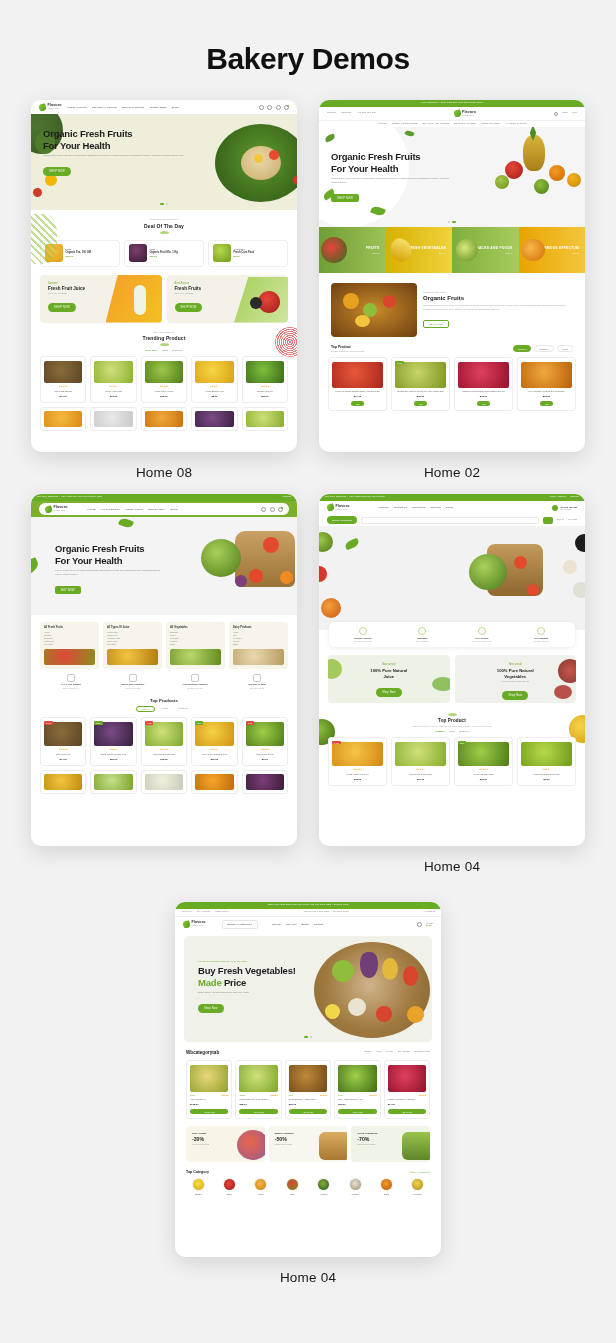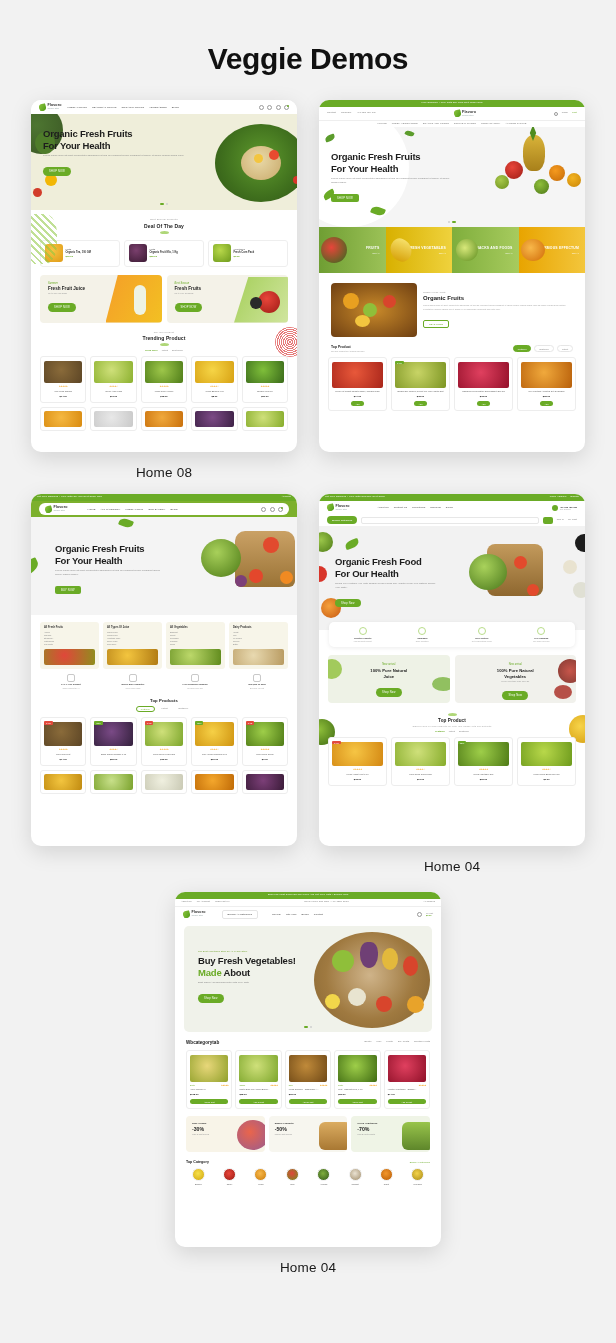--- a/index.html
+++ b/index.html
@@ -157,21 +157,21 @@
   .round-row { display:flex; padding:0 9px; gap:3px; margin-top:4px;}
   .round-item { flex:1; display:flex; flex-direction:column; align-items:center; gap:1.5px;}
   .round-item .circ { width:13px;height:13px;border-radius:50%; border:0.5px solid #eee;}
   .round-item .lbl { font-size:1.9px;color:#555;}
 </style>
 </head>
 <body>
 
 <div class="page">
 
-  <h1 class="page-title">Veggie Demos</h1>
+  <h1 class="page-title">Bakery Demos</h1>
 
   <div class="grid">
 
     <div class="demo-cell">
       <div class="shot">
         <div class="navbar">
           <div class="logo">
             <span class="leaf"></span>
             <span class="lt">
               <span class="lname">Flavoro</span>
@@ -477,20 +477,21 @@
             <span class="atc">Add</span>
           </div>
           <div class="prod">
             <div class="pimg" style="height:26px;background:radial-gradient(circle at 45% 40%,#f0a93c,#b85f0a);"></div>
             <div class="pname">Mix Vegetable Assorted Set Of Organic</div>
             <div class="pprice">$25.00</div>
             <span class="atc">Add</span>
           </div>
         </div>
       </div>
+      <div class="demo-label">Home 02</div>
     </div>
 
     <div class="demo-cell">
       <div class="shot">
         <div class="topbar-light">
           <span class="tiny">Get Free Shipping + Free Gifts On Your Next Order Now</span>
           <span class="tiny">Account</span>
         </div>
         <div style="background:#7cb02c;height:16px;padding:0 8px;display:flex;align-items:center;">
           <div style="background:#fff;border-radius:12px;height:12px;flex:1;display:flex;align-items:center;padding:0 6px;gap:6px;">
@@ -717,28 +718,20 @@
           <div style="position:absolute;left:-8px;top:40px;width:16px;height:16px;border-radius:50%;background:#d8352a;"></div>
           <div style="position:absolute;left:2px;top:72px;width:20px;height:20px;border-radius:50%;background:radial-gradient(circle at 40% 40%,#f5a13c,#c75810);"></div>
           <div style="position:absolute;left:26px;top:14px;width:14px;height:8px;background:#6aab26;border-radius:60% 10%;transform:rotate(-20deg);"></div>
           <div style="position:absolute;right:-8px;top:8px;width:18px;height:18px;border-radius:50%;background:#1c1c1c;"></div>
           <div style="position:absolute;right:8px;top:34px;width:14px;height:14px;border-radius:50%;background:#e9e3d0;"></div>
           <div style="position:absolute;right:-4px;top:56px;width:16px;height:16px;border-radius:50%;background:#e0e0d4;"></div>
           <div style="position:absolute;right:42px;top:18px;width:56px;height:52px;border-radius:8px;background:linear-gradient(#c39a5c,#8e672f);"></div>
           <div style="position:absolute;right:78px;top:28px;width:38px;height:36px;border-radius:50%;background:radial-gradient(circle at 40% 35%,#a9d25b,#48761a);"></div>
           <div style="position:absolute;right:58px;top:30px;width:13px;height:13px;border-radius:50%;background:#e34a2c;"></div>
           <div style="position:absolute;right:46px;top:58px;width:12px;height:12px;border-radius:50%;background:#e24a2c;"></div>
-          <div style="position:relative;z-index:2;">
-            <div class="hero-h">
-              <span>Organic Fresh Food</span><br>
-              <span>For Our Health</span>
-            </div>
-            <div class="hero-p" style="width:42%;">Reach For Healthier You With Organic Fresh Foods Our Health Foods Your Natural Choice Your Taste.</div>
-            <span class="btn-green">Shop Now</span>
-          </div>
         </div>
 
         <div style="margin:-8px 10px 0;background:#fff;border-radius:5px;box-shadow:0 1px 4px rgba(0,0,0,.08);display:flex;padding:5px 4px;position:relative;z-index:4;">
           <div class="svc">
             <div class="ic" style="border-radius:50%;border-color:#b9dd8a;"></div>
             <div class="t">Curated Products</div>
             <div class="s">Find The Best Product</div>
           </div>
           <div class="svc">
             <div class="ic" style="border-radius:50%;border-color:#b9dd8a;"></div>
@@ -818,21 +811,21 @@
               <div class="stars">★★★★☆</div>
               <div class="pname">Fresh Green Beans 500 GM</div>
               <div class="pprice">$9.00</div>
             </div>
           </div>
         </div>
       </div>
       <div class="demo-label">Home 04</div>
     </div>
 
-    <div class="demo-cell" style="margin-top:18px;">
+    <div class="demo-cell" style="margin-top:28px;">
       <div class="shot" style="height:355px;">
         <div class="topbar">
           <span class="tiny">Shop The Most Deals Off The Week And Get Free Gifts / Explore Now</span>
         </div>
         <div class="topbar-white">
           <span style="display:flex;gap:5px;">
             <span class="tiny-d">About Us</span>
             <span class="tiny-d">My Account</span>
             <span class="tiny-d">Wish List (0)</span>
           </span>
@@ -870,21 +863,21 @@
           <div style="position:absolute;right:34px;top:22px;width:16px;height:22px;border-radius:50%;background:#e3b93c;"></div>
           <div style="position:absolute;right:14px;top:30px;width:15px;height:20px;border-radius:50%;background:#d8452c;"></div>
           <div style="position:absolute;right:66px;top:62px;width:18px;height:18px;border-radius:50%;background:#e8e4d0;"></div>
           <div style="position:absolute;right:40px;top:70px;width:16px;height:16px;border-radius:50%;background:#d8452c;"></div>
           <div style="position:absolute;right:92px;top:68px;width:15px;height:15px;border-radius:50%;background:#f2d64a;"></div>
           <div style="position:absolute;right:8px;top:70px;width:17px;height:17px;border-radius:50%;background:#e8a32a;"></div>
           <div style="position:relative;z-index:2;">
             <div style="font-size:2.4px;color:#7aa83c;">The Best Vegetables Store By All In One Store</div>
             <div class="hero-h" style="margin-top:2px;">
               <span>Buy Fresh Vegetables!</span><br>
-              <span class="accent">Made</span><span> About</span>
+              <span class="accent">Made</span><span> Price</span>
             </div>
             <div class="hero-p" style="width:46%;">Best Offers And Big Discounts With Free Gifts</div>
             <span class="btn-green">Shop Now</span>
           </div>
           <div class="dots" style="position:absolute;bottom:4px;left:0;right:0;z-index:3;">
             <i class="on"></i>
             <i></i>
           </div>
         </div>
 

